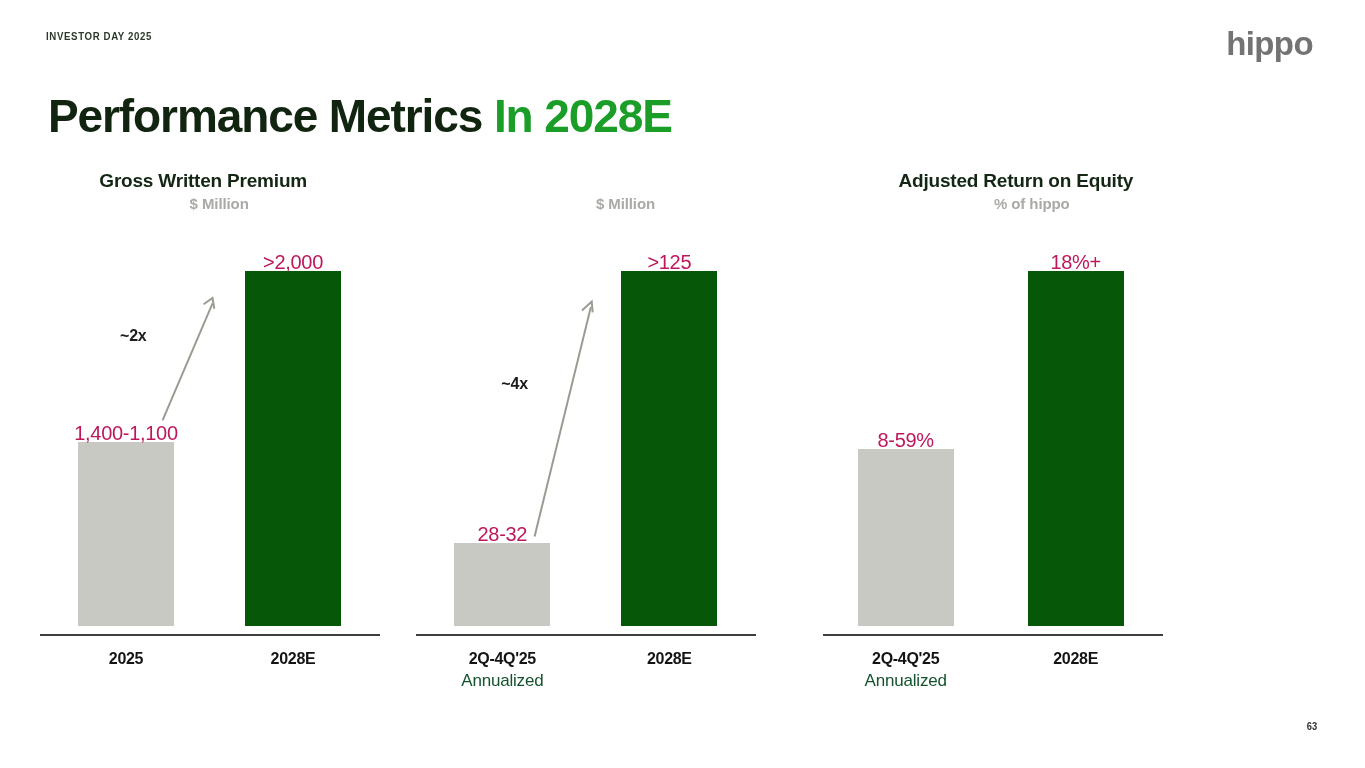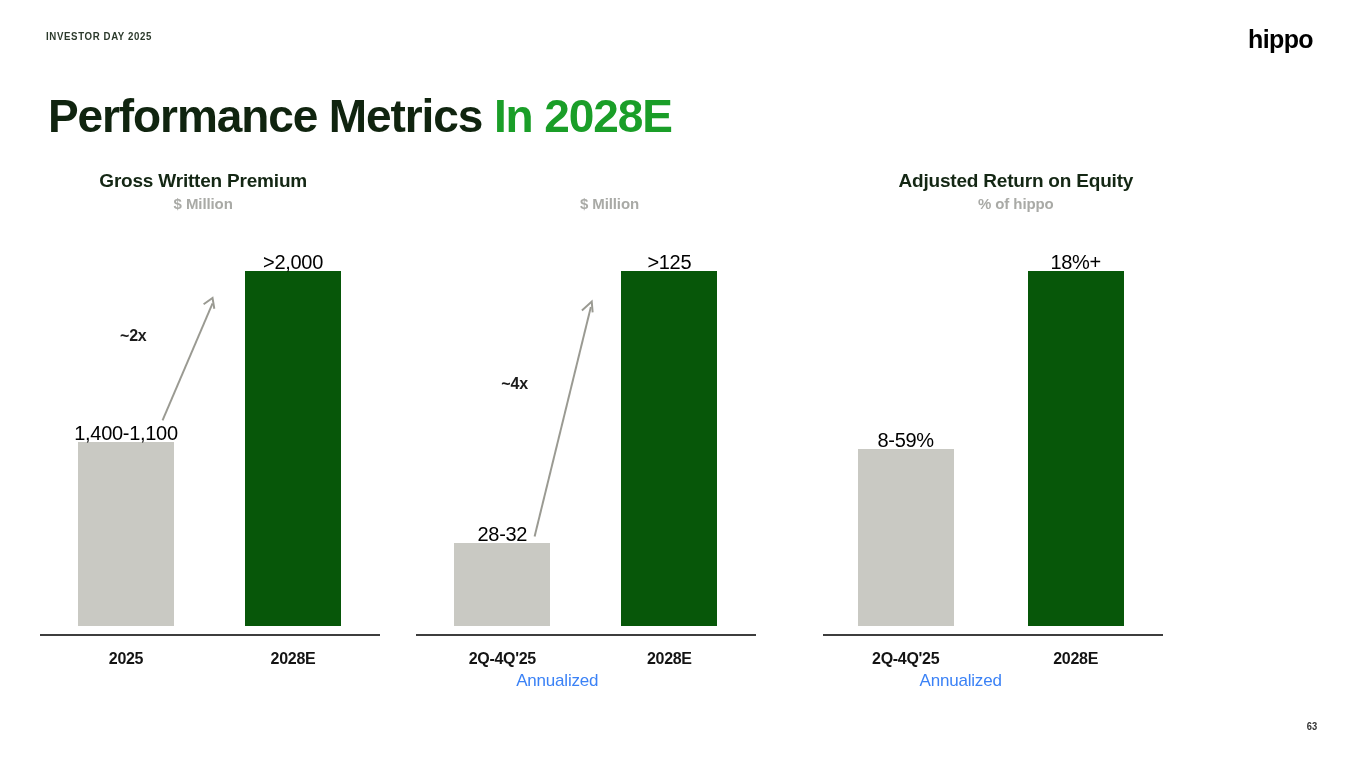--- a/index.html
+++ b/index.html
@@ -29,24 +29,24 @@
     text-transform: uppercase;
     transform: scaleX(0.88);
     transform-origin: left center;
     white-space: nowrap;
   }
 
   .logo {
     position: absolute;
     right: 52px;
     top: 27px;
-    font-size: 25px;
+    font-size: 33px;
     font-weight: bold;
     letter-spacing: -0.6px;
-    color: #000000;
+    color: #737373;
     line-height: 1;
   }
 
   .slide-title {
     position: absolute;
     left: 48px;
     top: 58px;
     font-size: 46px;
     font-weight: bold;
     letter-spacing: -1.1px;
@@ -97,20 +97,21 @@
   .panel-subtitle {
     position: absolute;
     top: 35px;
     left: 0;
     width: 100%;
     text-align: center;
     font-size: 15px;
     font-weight: bold;
     color: #a9aaa6;
     letter-spacing: -0.1px;
+    padding-left: 16px;
   }
 
   
   .plot {
     position: absolute;
     left: 0;
     top: 0;
     width: 100%;
     height: 100%;
   }
@@ -123,21 +124,21 @@
   .bar {
     position: absolute;
     bottom: 94px; 
   }
   .bar.gray  { background: #c9c9c3; }
   .bar.green { background: #075709; }
 
   .bar-label {
     position: absolute;
     font-size: 20px;
-    color: #000000;
+    color: #be185d;
     letter-spacing: -0.3px;
     white-space: nowrap;
     text-align: center;
   }
 
   .growth-label {
     position: absolute;
     font-size: 16px;
     font-weight: bold;
     color: #1c1c1c;
@@ -164,24 +165,23 @@
     display: block;
     font-size: 16px;
     font-weight: bold;
     color: #141414;
     letter-spacing: -0.3px;
   }
   .tick .t-sub {
     display: block;
     font-size: 17px;
     font-weight: normal;
-    color: #3b82f6;
+    color: #14532d;
     letter-spacing: -0.2px;
     margin-top: 3px;
-    text-align: right;
   }
 </style>
 </head>
 <body>
 
 <div class="eyebrow">INVESTOR DAY 2025</div>
 
 <div class="logo">hippo</div>
 
 <h1 class="slide-title"><span>Performance Metrics </span><span class="accent">In 2028E</span></h1>

